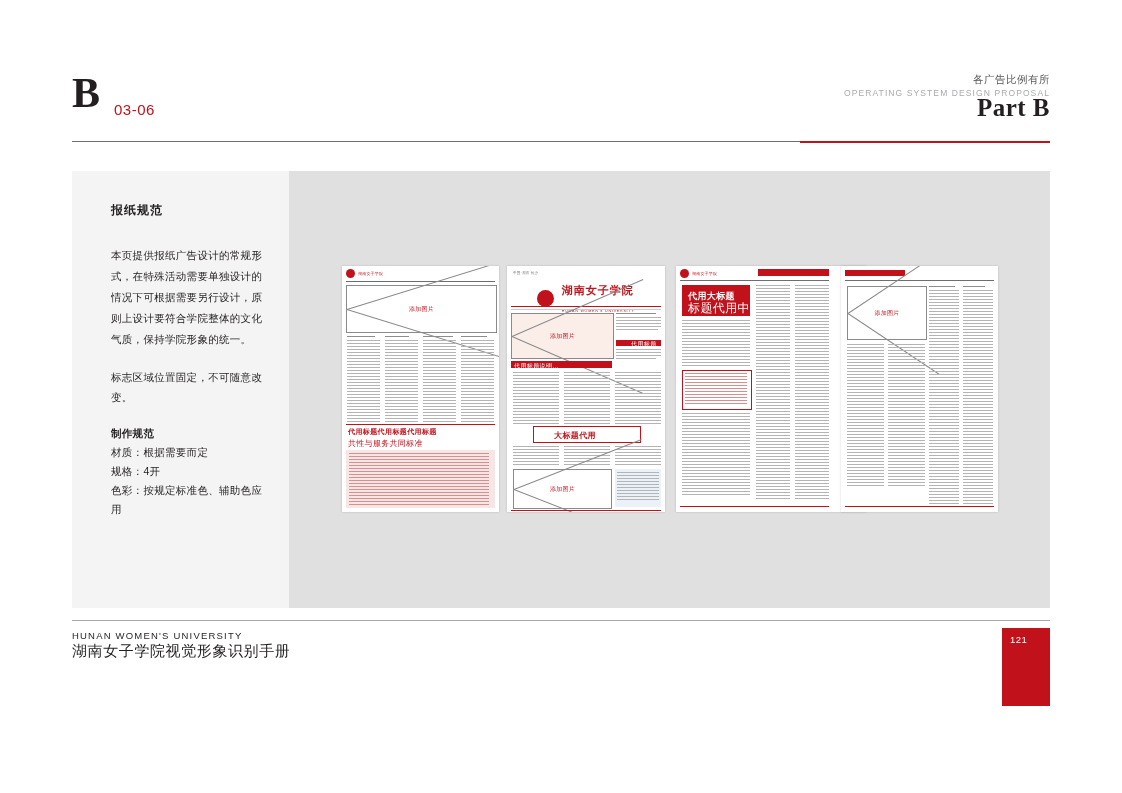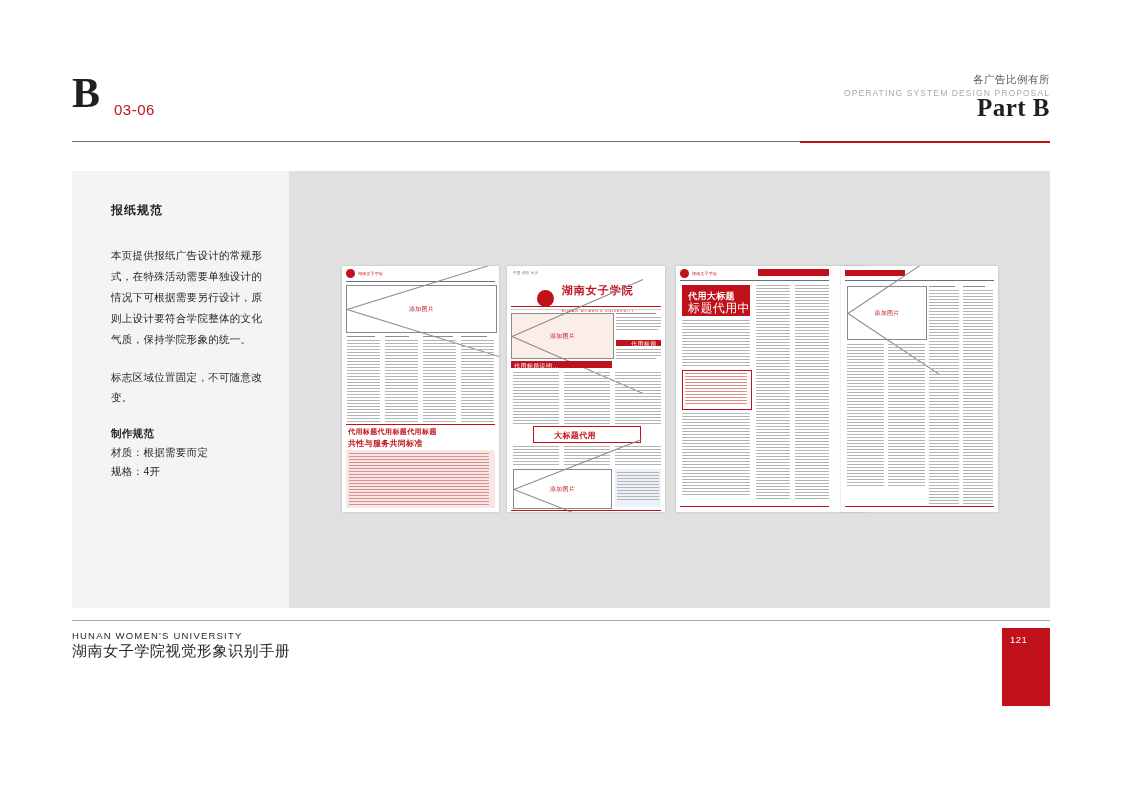--- a/index.html
+++ b/index.html
@@ -253,21 +253,21 @@
     position: absolute;
     color: #c1121c;
     font-size: 7px;
     font-weight: 700;
     letter-spacing: 0.4px;
   }
   .blacktitle-cn {
     position: absolute;
     color: #231f20;
     font-size: 6px;
-    font-weight: 700;
+    font-weight: 400;
     letter-spacing: 0.3px;
   }
 
   .big-masthead {
     position: absolute;
     left: 0; top: 0;
     width: 100%;
     text-align: center;
   }
   .bm-seal {
@@ -382,20 +382,21 @@
     <div class="left-col">
       <div class="left-inner">
         <div class="sec-title">报纸规范</div>
         <div class="para">本页提供报纸广告设计的常规形式，在特殊活动需要单独设计的情况下可根据需要另行设计，原则上设计要符合学院整体的文化气质，保持学院形象的统一。</div>
         <div class="para tight">标志区域位置固定，不可随意改变。</div>
 
         <div class="blk">
           <div class="blk-title">制作规范</div>
           <div class="blk-line">材质：根据需要而定</div>
           <div class="blk-line">规格：4开</div>
+          <div class="blk-line">色彩：按规定标准色、辅助色应用</div>
         </div>
 
       </div>
     </div>
 
     <div class="mocks">
 
       <div class="np np1">
         <div style="position:absolute;left:0;top:0;width:100%;height:14px;">
           <div class="masthead-small">

